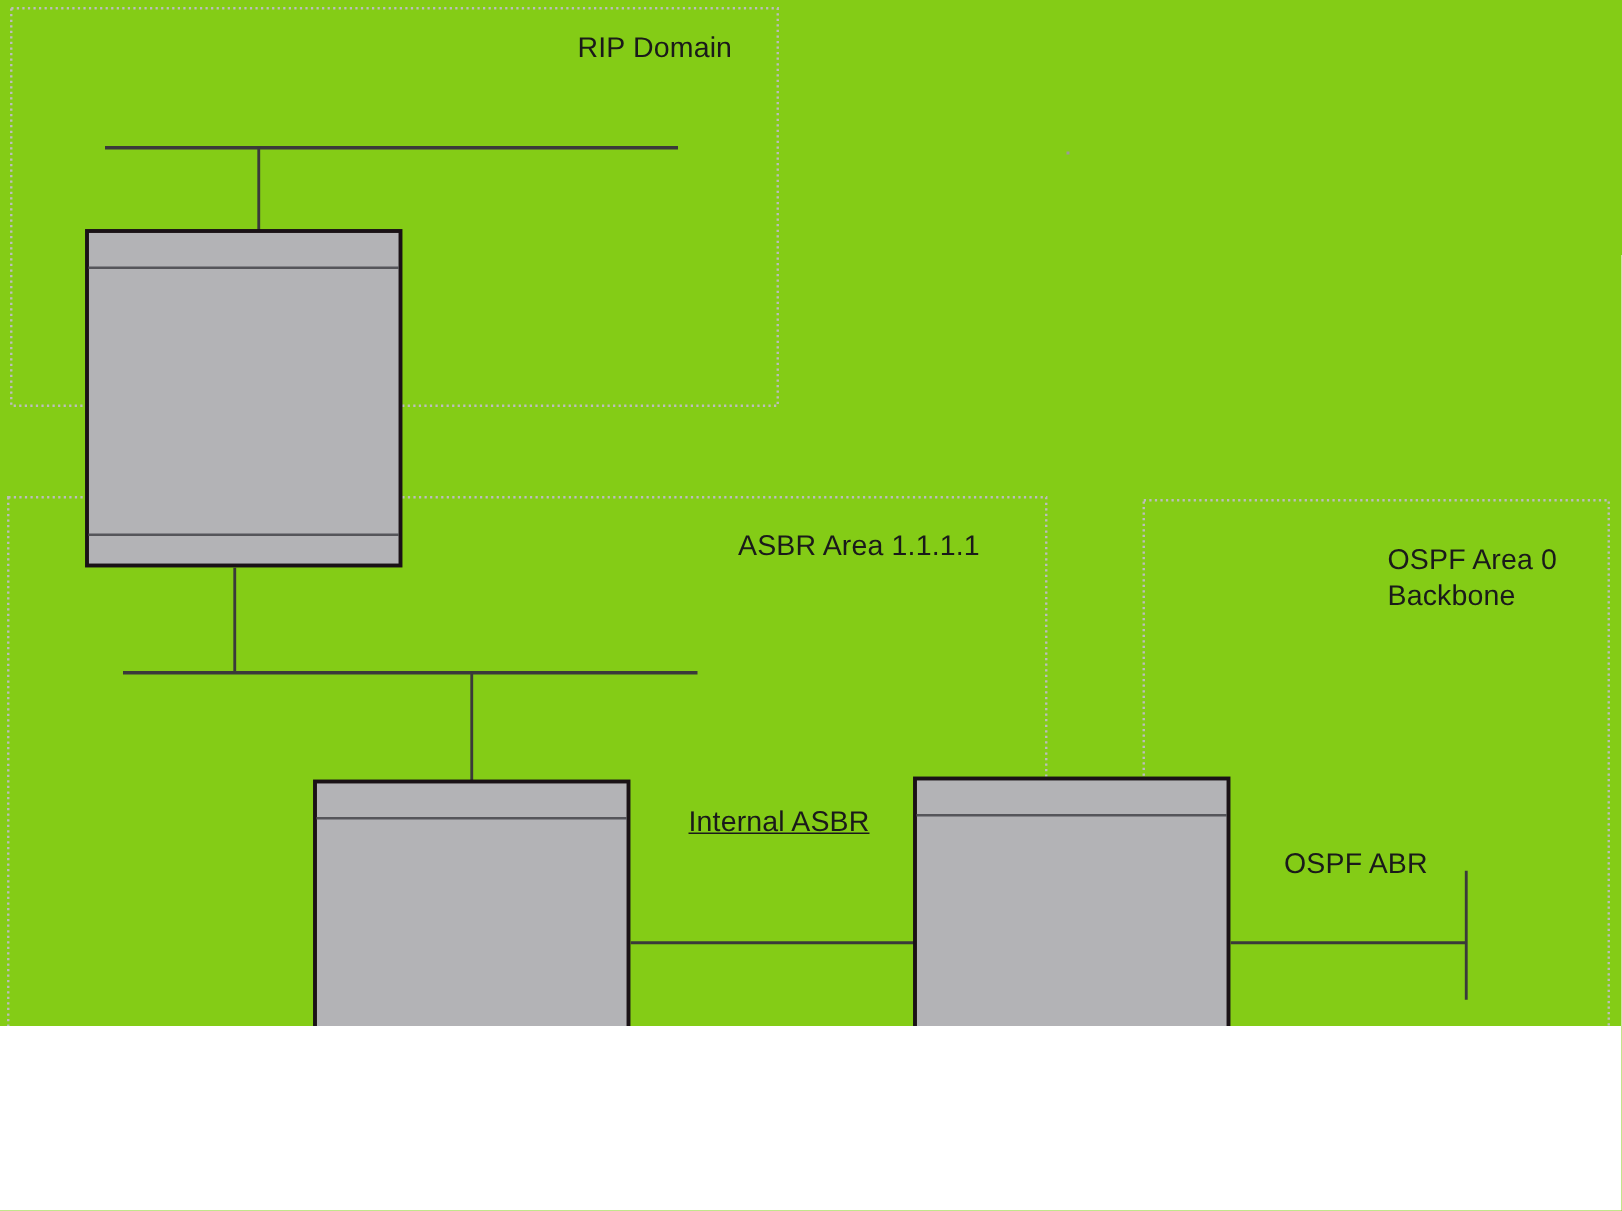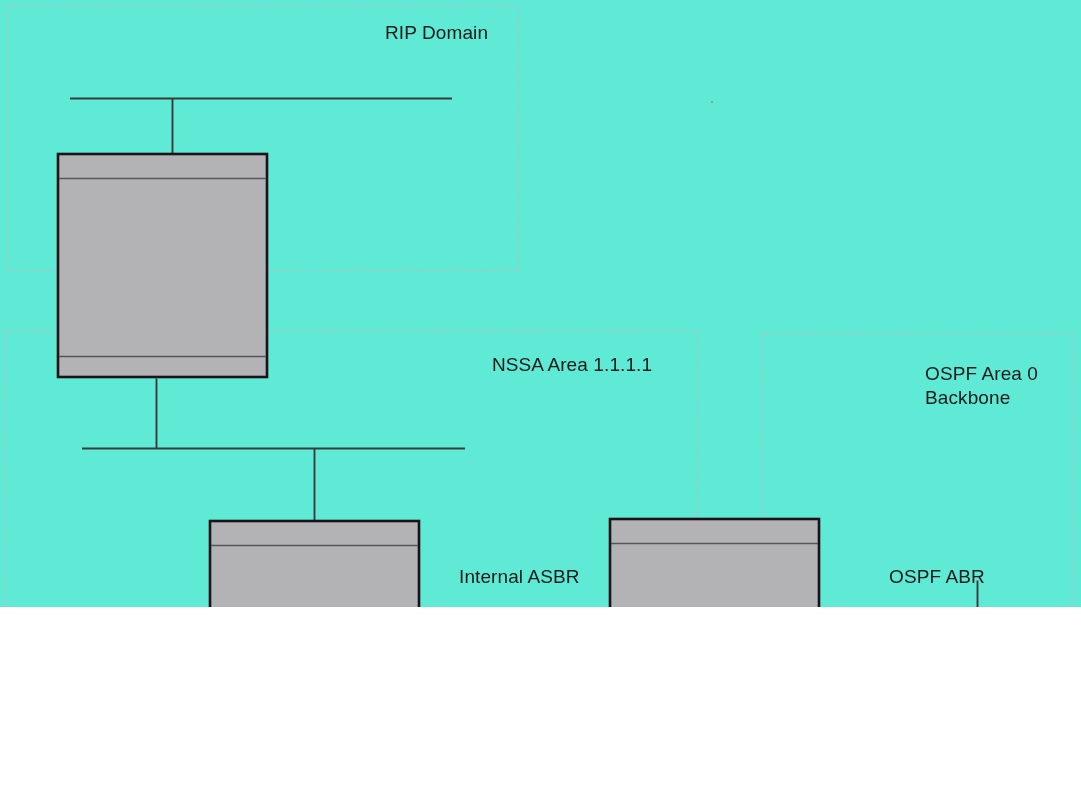--- a/index.html
+++ b/index.html
@@ -6,22 +6,22 @@
     margin: 0;
     padding: 0;
     background: #ffffff;
   }
   body {
     font-family: "Liberation Sans", sans-serif;
   }
   #diagram-root {
     position: relative;
     width: 1081px;
-    height: 607px;
-    background: #5eead4;
+    height: 684px;
+    background: #84cc16;
     overflow: hidden;
   }
   #diagram-svg {
     position: absolute;
     left: 0;
     top: 0;
     width: 1081px;
     height: 807px;
   }
   .region-label {
@@ -87,26 +87,26 @@
           <rect x="610" y="519" width="209" height="225" fill="#b3b3b6" stroke="#1a1216" stroke-width="2.6"></rect>
           <line x1="611" y1="543.5" x2="818" y2="543.5" stroke="#55555a" stroke-width="1.6"></line>
           <line x1="611" y1="723.5" x2="818" y2="723.5" stroke="#55555a" stroke-width="1.6"></line>
         </g>
       </g>
 
   </svg>
 
   <div id="region-labels">
       <div class="region-label" style="left: 385px; top: 21px; color: rgb(26, 26, 26);">RIP Domain</div>
-      <div class="region-label" style="left: 492px; top: 353px; color: rgb(26, 26, 26);">NSSA Area 1.1.1.1</div>
+      <div class="region-label" style="left: 492px; top: 353px; color: rgb(26, 26, 26);">ASBR Area 1.1.1.1</div>
       <div class="region-label" style="left: 925px; top: 362px; color: rgb(26, 26, 26);">OSPF Area 0
 Backbone</div>
     </div>
   <div id="link-labels">
-      <div class="link-label" style="left: 459px; top: 566px; color: rgb(26, 26, 26);">Internal ASBR</div>
-      <div class="link-label" style="left: 889px; top: 566px; color: rgb(26, 26, 26); text-align: center;">OSPF ABR</div>
+      <div class="link-label" style="left: 459px; top: 538px; color: rgb(26, 26, 26); text-decoration: underline;">Internal ASBR</div>
+      <div class="link-label" style="left: 856px; top: 566px; color: rgb(26, 26, 26); text-align: center;">OSPF ABR</div>
     </div>
   <div id="specks">
       <div class="speck" style="left: 711px; top: 101px;"></div>
       <div class="speck" style="left: 437px; top: 687px;"></div>
     </div>
 
 </div>
 
 </body></html>

